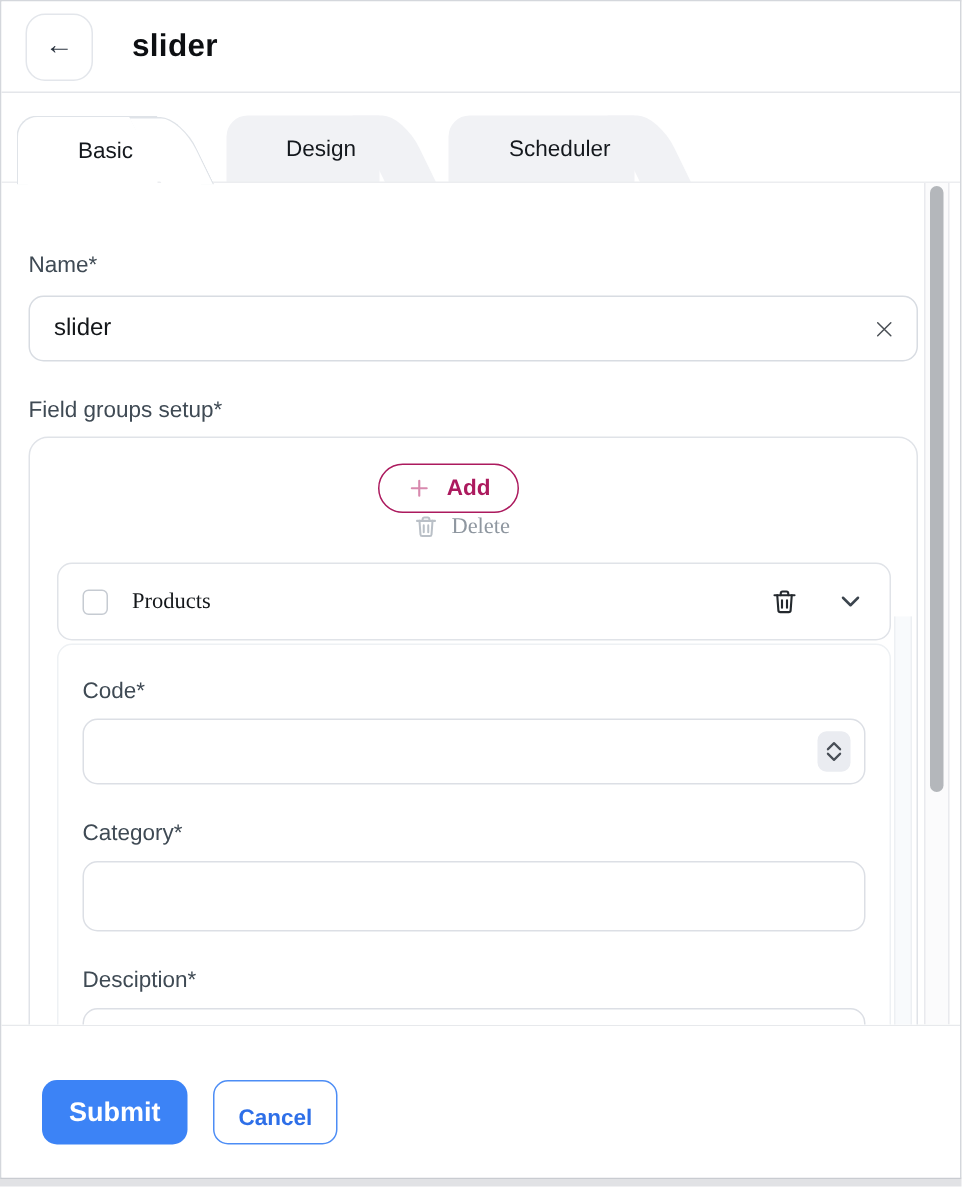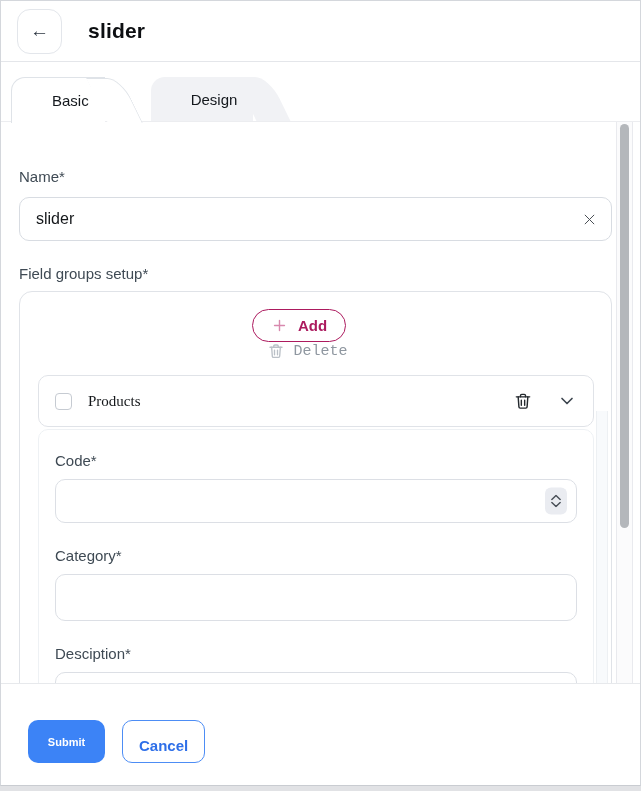--- a/index.html
+++ b/index.html
@@ -119,21 +119,21 @@
     border:1.5px solid #ac1a5e; border-radius:17px;
     background:#fff; cursor:pointer;
     display:flex; align-items:center; gap:10px;
     font-family:"Liberation Sans", sans-serif;
     font-size:15px; font-weight:600; color:#ac1a5e;
   }
   .delete-btn {
     display:flex; align-items:center; gap:8px;
     margin-left:17px;
     border:none; background:transparent; cursor:default;
-    font-family:Liberation Mono, monospace;
+    font-family:Liberation Serif, serif;
     font-size:15px; color:#8f97a0;
   }
   .delete-btn svg { color:#bac0c7; }
 
   
   .group-card { margin:15px 17px 0 18px; }
   .group-header {
     height:52px;
     border:1px solid #e0e3e8; border-radius:10px;
     background:#fff;
@@ -203,21 +203,21 @@
     flex:1 1 auto; background:#fff;
     border-top:1px solid #e7e9ec;
     padding:36px 0 0 27px;
     display:flex; align-items:flex-start;
   }
   .submit-btn {
     min-width:77px; height:43px; padding:0 18px;
     background:#3c83f6; color:#fff;
     border:none; border-radius:10px; cursor:pointer;
     font-family:"Liberation Sans", sans-serif;
-    font-size:11px; font-weight:600;
+    font-size:18px; font-weight:600;
   }
   .cancel-btn {
     min-width:75px; height:43px; padding:16px 16px;
     margin-left:17px;
     background:#fff; color:#2e6fe8;
     border:1px solid #4d8df5; border-radius:10px; cursor:pointer;
     font-family:"Liberation Sans", sans-serif;
     font-size:15px; font-weight:600;
   }
 </style>
@@ -232,20 +232,23 @@
     </button>
     <div class="page-title">slider</div>
   </div>
 
   <div class="tabbar">
     <div class="tab tab-active">
       <span>Basic</span>
     </div>
     <div class="tab tab-inactive" style="z-index:1">
       <span>Design</span>
+    </div>
+    <div class="tab tab-inactive" style="z-index:0">
+      <span>Scheduler</span>
     </div>
     <div class="tabbar-line"></div>
   </div>
 
   <div class="scroll-area">
 
     <div class="name-block">
       <div class="field-label">Name*</div>
       <div class="input-wrap">
         <input class="text-input" type="text" value="slider" style="">

